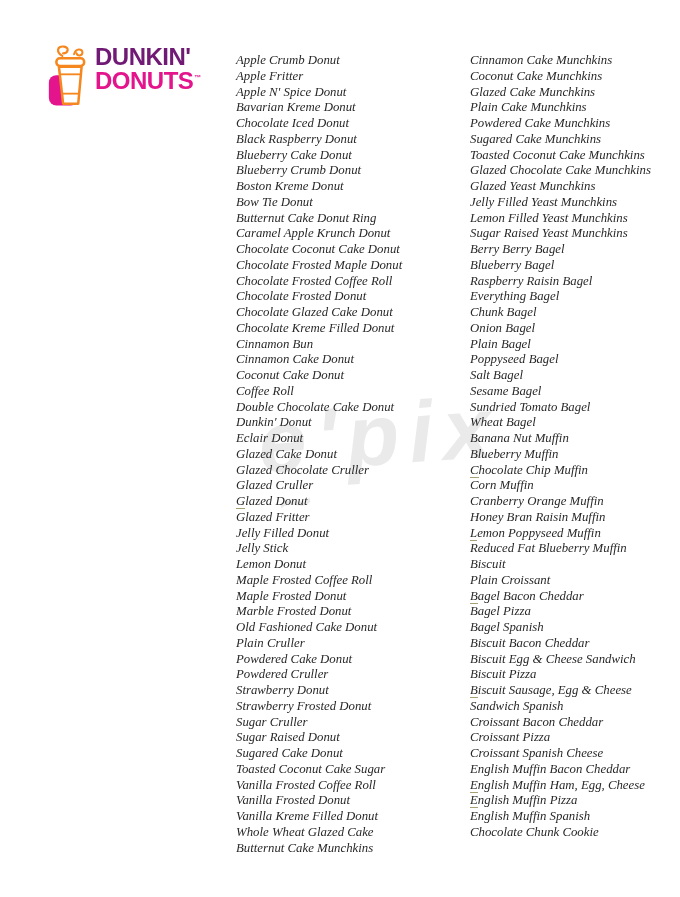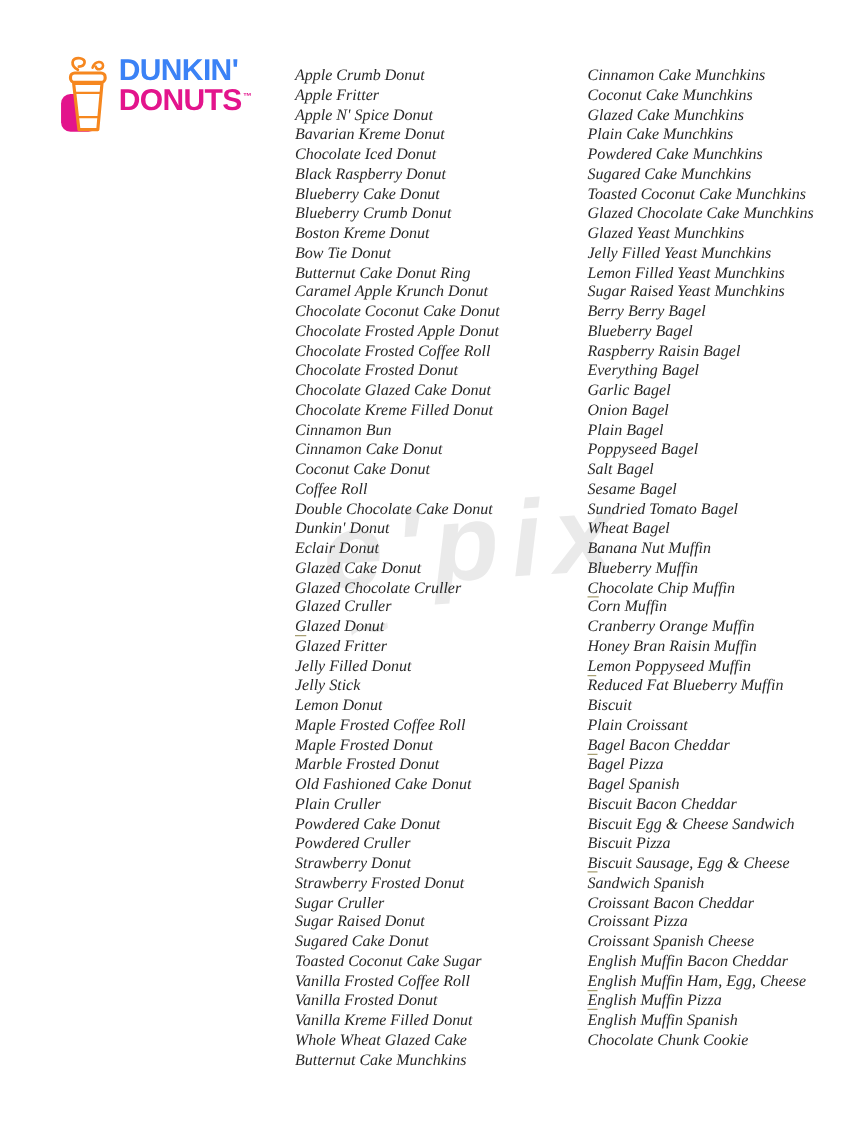--- a/index.html
+++ b/index.html
@@ -10,21 +10,21 @@
   .page{position:absolute;inset:0;background:#ffffff;}
 
   
   .logo{position:absolute;left:48px;top:42px;display:flex;align-items:flex-start;}
   .logo-cup{width:42px;height:64px;margin-right:5px;margin-top:2px;}
   .logo-text{display:flex;flex-direction:column;margin-top:4px;}
   .logo-line{
     font-family:"Liberation Sans", sans-serif;font-weight:bold;
     font-size:24px;line-height:21px;letter-spacing:-0.5px;white-space:nowrap;
   }
-  .logo-line.l1{color:#3b82f6;}
+  .logo-line.l1{color:#701a75;}
   .logo-line.l2{color:#E3148C;}
   .tm{font-size:7px;vertical-align:super;letter-spacing:0;margin-left:1px;}
 
   
   .watermark{
     position:absolute;left:258px;top:382px;width:340px;
     font-family:"Liberation Sans", sans-serif;font-style:italic;font-weight:bold;
     font-size:86px;letter-spacing:10px;color:#c9c9c9;opacity:0.38;
     transform:rotate(-4deg);pointer-events:none;user-select:none;
   }
@@ -80,21 +80,21 @@
         <li>Bavarian Kreme Donut</li>
         <li>Chocolate Iced Donut</li>
         <li>Black Raspberry Donut</li>
         <li>Blueberry Cake Donut</li>
         <li>Blueberry Crumb Donut</li>
         <li>Boston Kreme Donut</li>
         <li>Bow Tie Donut</li>
         <li>Butternut Cake Donut Ring</li>
         <li>Caramel Apple Krunch Donut</li>
         <li>Chocolate Coconut Cake Donut</li>
-        <li>Chocolate Frosted Apple Donut</li>
+        <li>Chocolate Frosted Maple Donut</li>
         <li>Chocolate Frosted Coffee Roll</li>
         <li>Chocolate Frosted Donut</li>
         <li>Chocolate Glazed Cake Donut</li>
         <li>Chocolate Kreme Filled Donut</li>
         <li>Cinnamon Bun</li>
         <li>Cinnamon Cake Donut</li>
         <li>Coconut Cake Donut</li>
         <li>Coffee Roll</li>
         <li>Double Chocolate Cake Donut</li>
         <li>Dunkin' Donut</li>
@@ -136,21 +136,21 @@
         <li>Toasted Coconut Cake Munchkins</li>
         <li>Glazed Chocolate Cake Munchkins</li>
         <li>Glazed Yeast Munchkins</li>
         <li>Jelly Filled Yeast Munchkins</li>
         <li>Lemon Filled Yeast Munchkins</li>
         <li>Sugar Raised Yeast Munchkins</li>
         <li>Berry Berry Bagel</li>
         <li>Blueberry Bagel</li>
         <li>Raspberry Raisin Bagel</li>
         <li>Everything Bagel</li>
-        <li>Garlic Bagel</li>
+        <li>Chunk Bagel</li>
         <li>Onion Bagel</li>
         <li>Plain Bagel</li>
         <li>Poppyseed Bagel</li>
         <li>Salt Bagel</li>
         <li>Sesame Bagel</li>
         <li>Sundried Tomato Bagel</li>
         <li>Wheat Bagel</li>
         <li>Banana Nut Muffin</li>
         <li>Blueberry Muffin</li>
         <li><span class="u">C</span>hocolate Chip Muffin</li>

